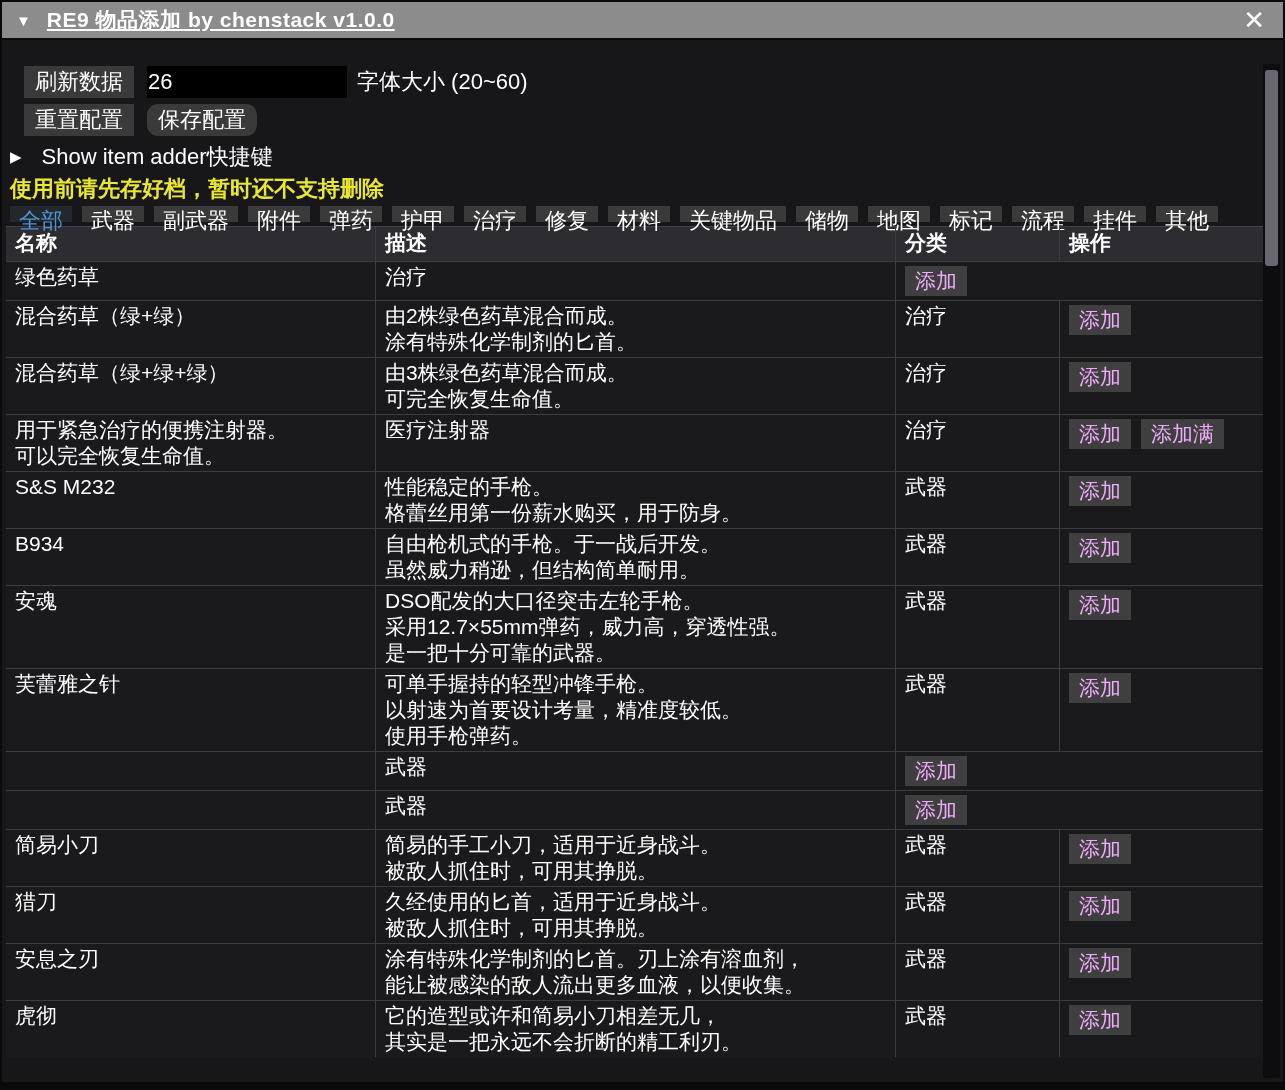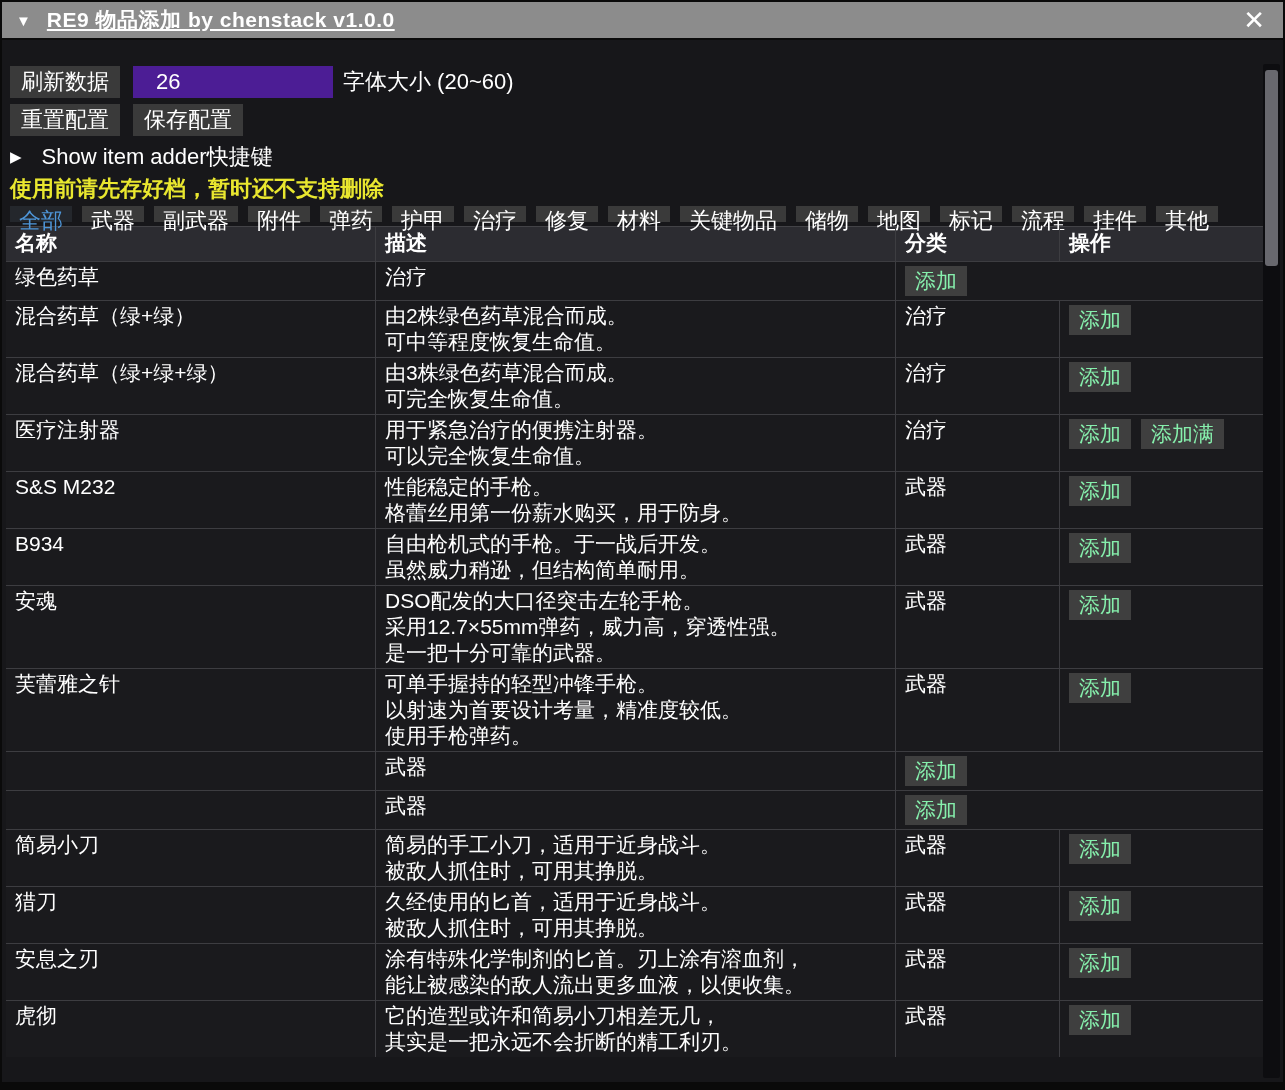--- a/index.html
+++ b/index.html
@@ -22,26 +22,26 @@
   }
   .title-arrow { font-size:15px; color:#ffffff; margin-right:16px; cursor:pointer; }
   .title-text  { font-size:21px; font-weight:600; color:#ffffff; letter-spacing:0.5px;text-decoration:underline; }
   .close-btn   { margin-left:auto; font-size:26px; font-weight:300; color:#ffffff; cursor:pointer; line-height:1; padding-right:4px; }
   
   .content { padding:26px 8px 0 8px; }
   .toolbar-row { display:flex; align-items:center; margin-bottom:6px; height:32px; }
   .btn {
     background:#3a3a3a; color:#fff; border:none; font-size:22px;
     height:32px; padding:0 11px; cursor:pointer;
-    font-family:inherit; font-weight:500;
-  }
-  .btn + .btn { margin-left:13px; }
+    font-family:inherit; font-weight:500;margin-left:14px;
+  }
+  .btn + .btn { margin-left:13px;border-radius:11px; }
   .num-input {
-    width:200px; height:32px; margin-left:13px; background:#4c1d95;
-    border:none; color:#fff; font-size:22px; padding:0 23px;
+    width:200px; height:32px; margin-left:13px; background:#000000;
+    border:none; color:#fff; font-size:22px; padding:0 1px;
     font-family:inherit;
   }
   .toolbar-label { font-size:22px; margin-left:10px; font-weight:500; }
   .tree-row { display:flex; align-items:center; height:30px; margin-top:4px; cursor:pointer; }
   .tree-arrow { font-size:15px; margin-right:14px; }
   .tree-label { font-size:22px; font-weight:500;margin-left:6px; }
   .warning { font-size:22px; font-weight:600; color:#e9e72f; height:28px; margin-top:2px; }
   
   .tab-bar { display:flex; gap:10px; margin-top:4px; }
   .tab {
@@ -57,21 +57,21 @@
   .thead, .trow {
     display:grid; grid-template-columns:369px 520px 164px 1fr;
   }
   .thead { background:#2c2c31; }
   .thead .cell { font-weight:600; padding:3px 0 3px 9px; font-size:21px; line-height:26px; }
   .trow { border-top:1px solid #3d3d41; background:#1a1a1d; }
   .cell { padding:2px 4px 2px 9px; font-size:21px; line-height:26px; min-height:34px; }
   .cell + .cell { border-left:1px solid #3d3d41; }
   .c-desc { white-space:pre-line; }
   .add-btn {
-    background:#3f3f3f; color:#86efac; border:none; font-size:21px;
+    background:#3f3f3f; color:#f0abfc; border:none; font-size:21px;
     height:30px; padding:0 10px; margin:2px 10px 2px 0; cursor:pointer;
     font-family:inherit; font-weight:500;
   }
   
   .scrollbar {
     position:absolute; top:62px; right:3px; bottom:4px; width:17px;
     background:#0d0d10; border-radius:2px;
   }
   .scroll-thumb {
     position:absolute; top:6px; left:2px; width:13px; height:196px;
@@ -137,35 +137,35 @@
       </div>
       <div>
           <div class="trow">
             <div class="cell c-name">绿色药草</div>
             <div class="cell c-cat">治疗</div>
             <div class="cell c-ops"><button class="add-btn">添加</button></div>
           </div>
           <div class="trow">
             <div class="cell c-name">混合药草（绿+绿）</div>
             <div class="cell c-desc">由2株绿色药草混合而成。
-可中等程度恢复生命值。</div>
+涂有特殊化学制剂的匕首。</div>
             <div class="cell c-cat">治疗</div>
             <div class="cell c-ops"><button class="add-btn">添加</button></div>
           </div>
           <div class="trow">
             <div class="cell c-name">混合药草（绿+绿+绿）</div>
             <div class="cell c-desc">由3株绿色药草混合而成。
 可完全恢复生命值。</div>
             <div class="cell c-cat">治疗</div>
             <div class="cell c-ops"><button class="add-btn">添加</button></div>
           </div>
           <div class="trow">
-            <div class="cell c-name">医疗注射器</div>
             <div class="cell c-desc">用于紧急治疗的便携注射器。
 可以完全恢复生命值。</div>
+            <div class="cell c-name">医疗注射器</div>
             <div class="cell c-cat">治疗</div>
             <div class="cell c-ops"><button class="add-btn">添加</button><button class="add-btn">添加满</button></div>
           </div>
           <div class="trow">
             <div class="cell c-name">S&amp;S M232</div>
             <div class="cell c-desc">性能稳定的手枪。
 格蕾丝用第一份薪水购买，用于防身。</div>
             <div class="cell c-cat">武器</div>
             <div class="cell c-ops"><button class="add-btn">添加</button></div>
           </div>

